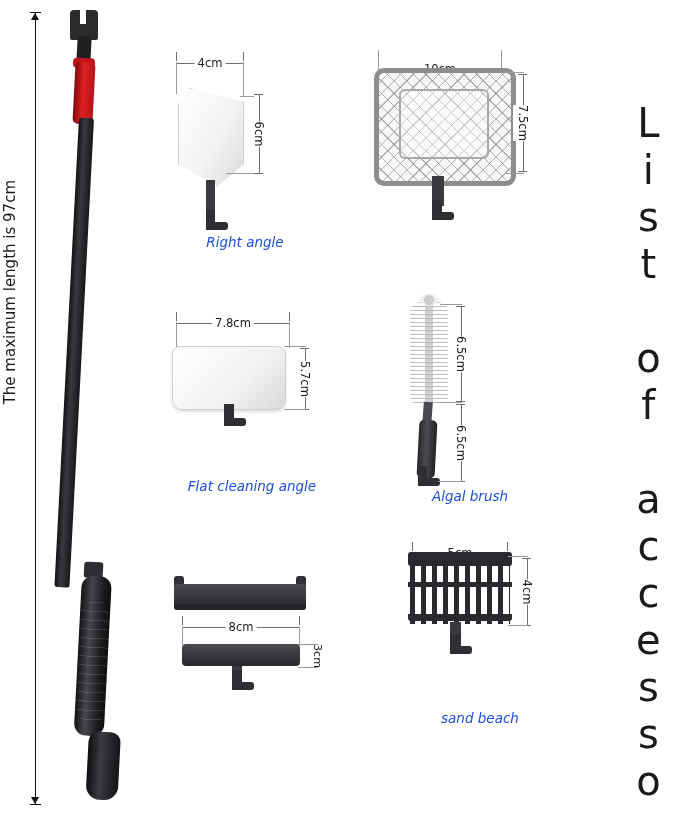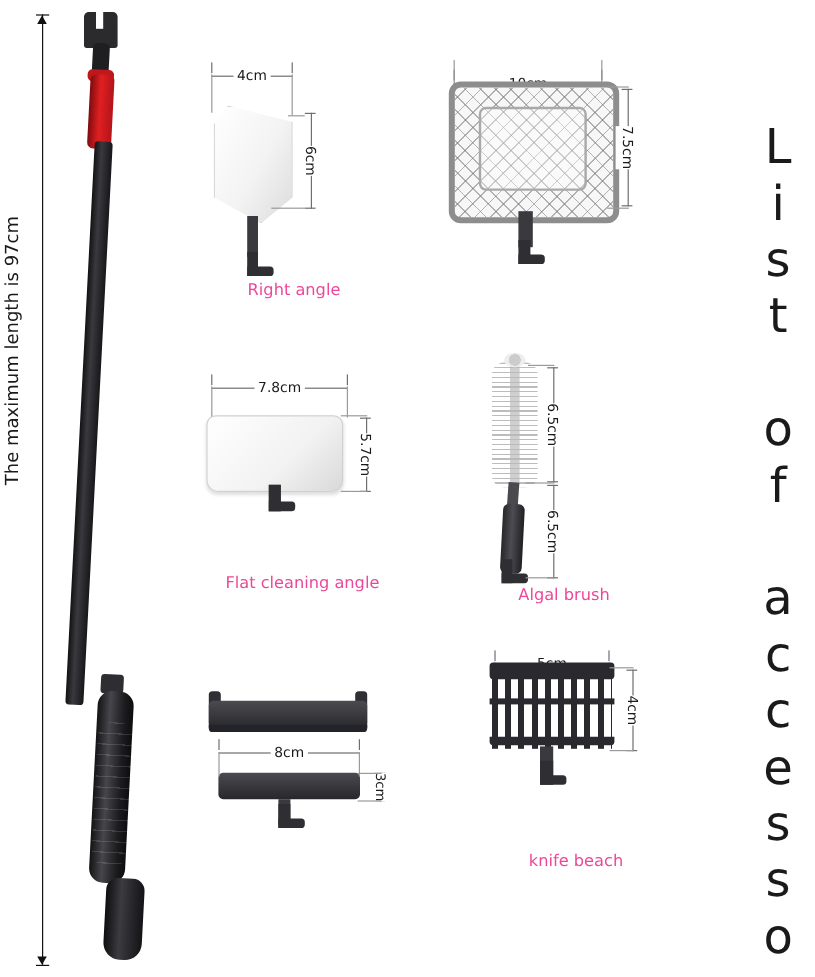--- a/index.html
+++ b/index.html
@@ -191,24 +191,25 @@
   }
 
   
   .cell {
     position: absolute;
   }
   .cell-label {
     position: absolute;
     text-align: center;
     font-size: 13.5px;
-    color: #ec4899;
+    color: #1d4ed8;
     line-height: 1.25;
     width: 100%;
     left: 0;
+    font-style: italic;
   }
 
   
   .dim {
     position: absolute;
     color: #1a1a1a;
   }
   .dim-line-h {
     position: absolute;
     height: 1px;
@@ -721,17 +722,17 @@
     <div class="dim" style="left:120px; top:28px; width:14px; height:68px;">
       <div class="dim-line-v" style="top:0; height:68px;"></div>
       <div class="dim-tick-h" style="top:0; left:2px;"></div>
       <div class="dim-tick-h" style="top:67px; left:2px;"></div>
       <div class="dim-text-v">4cm</div>
     </div>
     <div class="ext" style="left:108px; top:26px; width:20px; height:1px;"></div>
     <div class="ext" style="left:108px; top:95px; width:20px; height:1px;"></div>
 
     <div class="cell-label" style="top:180px;">
-      <div>knife beach</div>
+      <div>sand beach</div>
     </div>
   </div>
 
 </div>
 
 </body></html>

